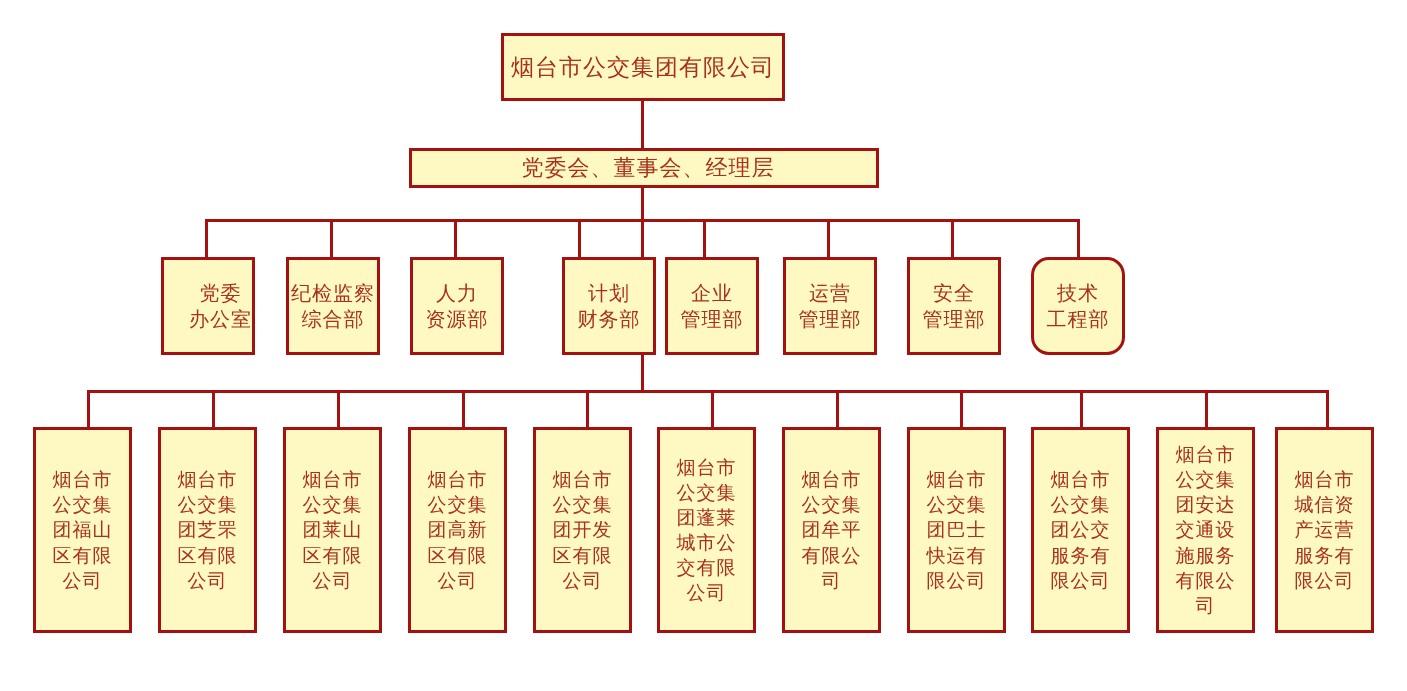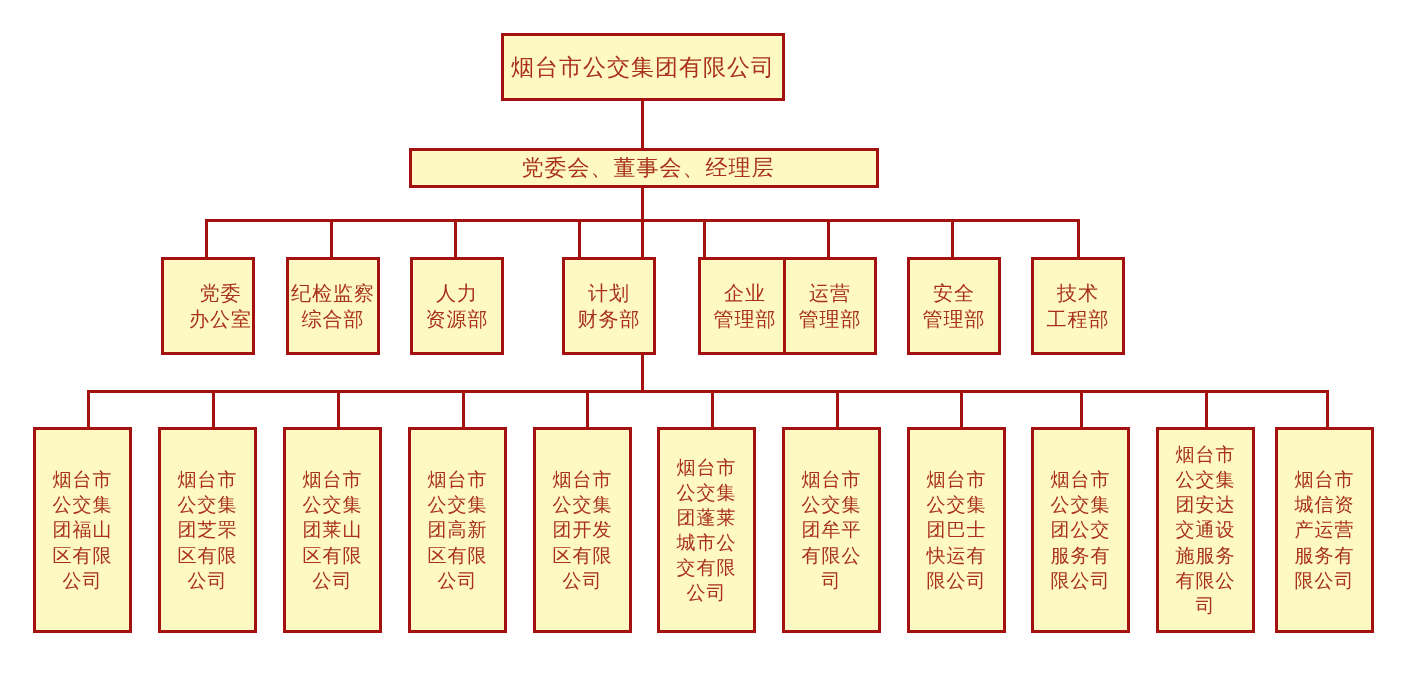--- a/index.html
+++ b/index.html
@@ -131,33 +131,33 @@
 综合部</span>
   </div>
   <div class="node dept" style="left:410px;">
     <span class="label">人力
 资源部</span>
   </div>
   <div class="node dept" style="left:534px;margin-left:28px;">
     <span class="label">计划
 财务部</span>
   </div>
-  <div class="node dept" style="left:698px;">
+  <div class="node dept" style="left:665px;">
     <span class="label">企业
 管理部</span>
   </div>
   <div class="node dept" style="left:783px;">
     <span class="label">运营
 管理部</span>
   </div>
   <div class="node dept" style="left:907px;">
     <span class="label">安全
 管理部</span>
   </div>
-  <div class="node dept" style="left:1031px;">
+  <div class="node dept" style="left:1031px;border-radius:18px;">
     <span class="label">技术
 工程部</span>
   </div>
 
   <div class="node sub" style="left:33px;">
     <span class="label">烟台市
 公交集
 团福山
 区有限
 公司</span>

